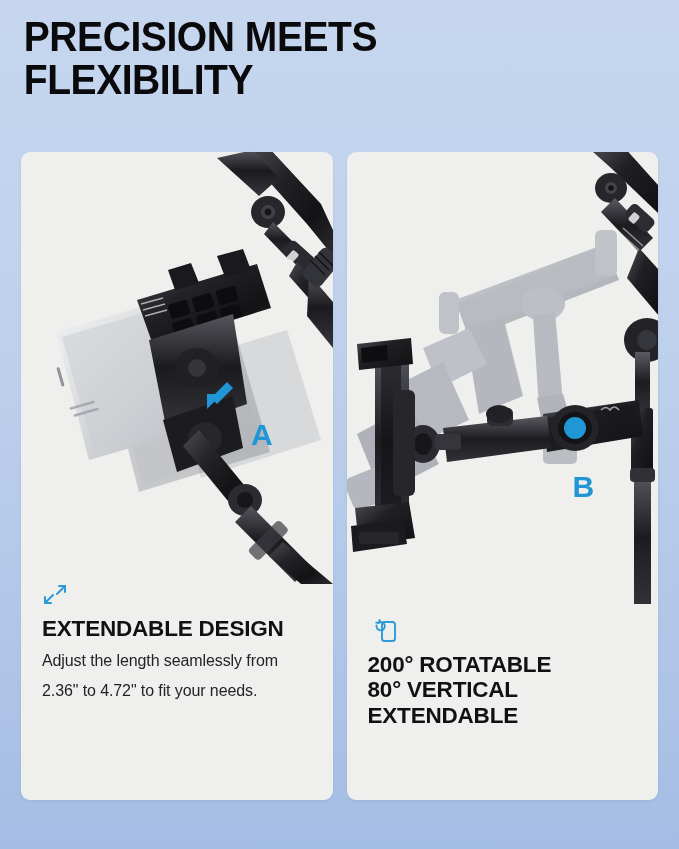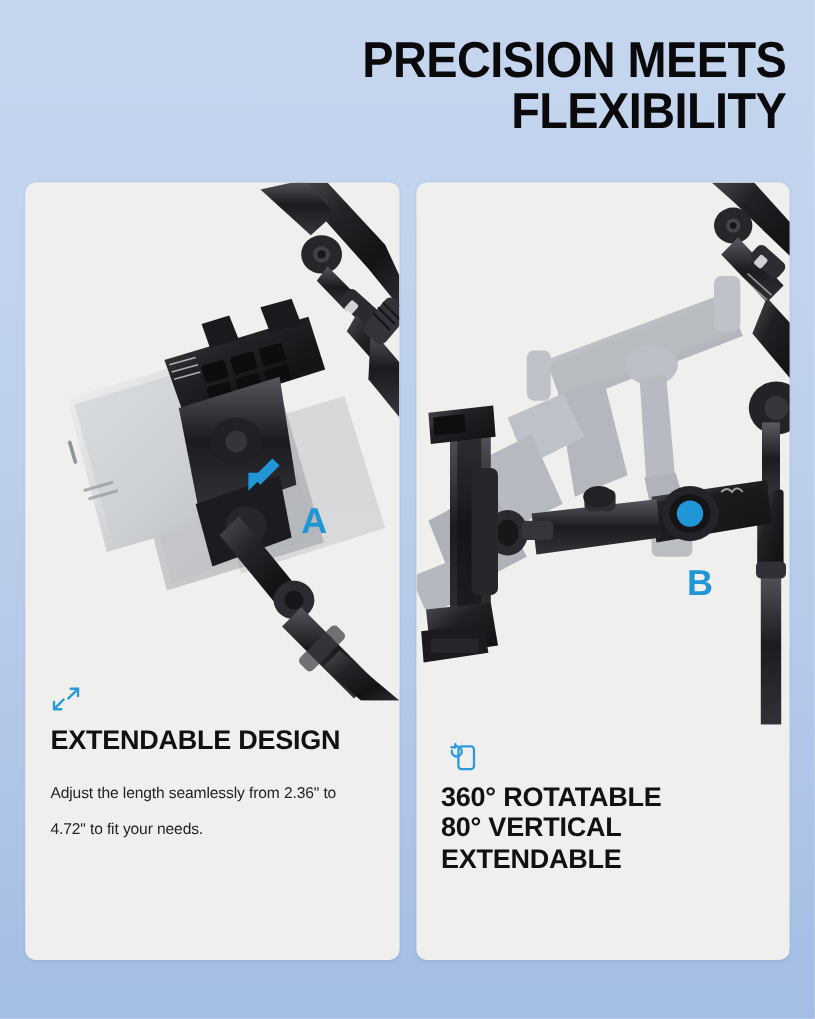--- a/index.html
+++ b/index.html
@@ -4,21 +4,21 @@
 <style>
   * { margin:0; padding:0; box-sizing:border-box; }
   html, body { width:679px; height:849px; }
   body {
     font-family:"Liberation Sans", sans-serif;
     background:linear-gradient(180deg,#c6d6ef 0%,#bed1ec 40%,#b2c7e8 72%,#a4bde4 100%);
     overflow:hidden; position:relative;
   }
 
   
-  .title-block { padding-top:28px; text-align:right; }
+  .title-block { padding-top:15px; text-align:left; }
   .title-line {
     color:#0a0a0c; font-weight:700; font-size:42px; line-height:43px;
     letter-spacing:-0.5px; transform:scaleX(0.93); transform-origin:center;
     white-space:nowrap;
   }
 
   
   .panels { position:absolute; left:21px; top:152px; width:637px; height:648px;
             display:flex; gap:14px; }
   .panel { width:312px; height:648px; background:#efefee; border-radius:9px;
@@ -27,22 +27,22 @@
 
   
   .photo { position:absolute; left:0; top:0; width:312px; height:432px; overflow:hidden; }
   .photo svg { position:absolute; left:0; top:0; }
 
   
   .caption { position:absolute; left:0; bottom:0; width:312px; padding:0 22px 0 21px; }
   .cap-icon { margin-bottom:9px; height:24px; }
   .cap-head { color:#111113; font-weight:700; font-size:22.5px; line-height:25.5px;
               letter-spacing:-0.2px; }
-  .cap-body { color:#242427; font-weight:400; font-size:13px; line-height:30px;
-              letter-spacing:-0.1px; margin-top:17px; }
+  .cap-body { color:#242427; font-weight:400; font-size:16px; line-height:30px;
+              letter-spacing:-0.1px; margin-top:5px; }
   .cap-left  { bottom:94px; }
   .cap-right { bottom:72px; }
 
   
   .lbl { position:absolute; font-weight:700; font-size:30px; color:#2196d6;
          line-height:1; }
 </style>
 </head>
 <body>
 
@@ -272,18 +272,18 @@
     <div class="lbl" style="left:226px; top:320px;">B</div>
 
     <div class="caption cap-right">
       <div class="cap-icon">
         <svg width="30" height="24" viewBox="0 0 30 24" fill="none" stroke="#2d9ad8" stroke-width="1.9" stroke-linecap="round" stroke-linejoin="round">
           <rect x="14" y="3" width="13" height="19" rx="2.6"></rect>
           <path d="M8.5 6.5 a4.2 4.2 0 1 0 2.6 -3.2"></path>
           <polyline points="11.6,1 11.1,4 8.2,3.6"></polyline>
         </svg>
       </div>
-      <div class="cap-head">360° ROTATABLE</div>
+      <div class="cap-head">200° ROTATABLE</div>
       <div class="cap-head">80° VERTICAL</div>
       <div class="cap-head">EXTENDABLE</div>
     </div>
   </div>
 </div>
 
 </body></html>

